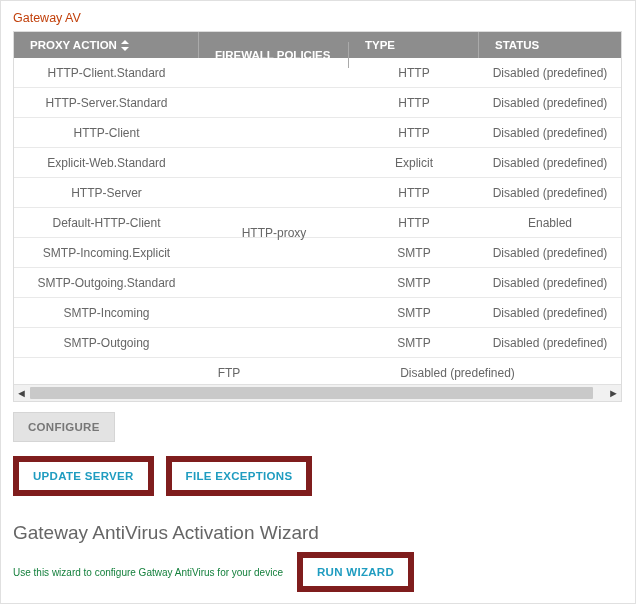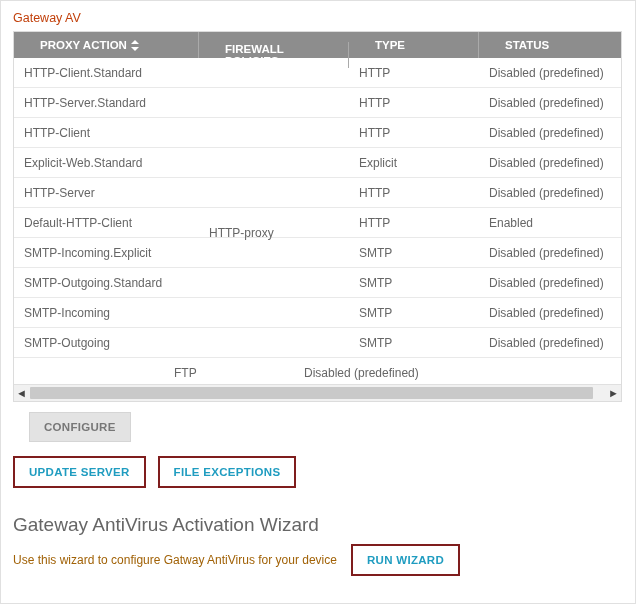--- a/index.html
+++ b/index.html
@@ -30,37 +30,38 @@
     display: flex;
     background: #8d8d8d;
     color: #fff;
     font-size: 11.5px;
     font-weight: 600;
     height: 26px;
     align-items: center;
     border-right: 14px solid #8d8d8d;
   }
   .th {
-    padding: 0 26px;
+    padding: 0 16px;
     border-right: 1px solid #aaa;
     display: flex;
     align-items: center;
     gap: 4px;
     height: 100%;
   }
   .th:last-child { border-right: none; }
   .col-proxy { width: 185px; }
   .col-fw    { width: 150px; margin-top: 20px; }
   .col-type  { width: 130px; }
   .col-stat  { width: 130px; flex: 1; }
   .sort-icon svg { display: block; }
   .tbody-scroll {
     height: 326px;
     overflow-y: scroll;
     scrollbar-width: auto;
+    text-align: center;
   }
   .tr {
     display: flex;
     height: 30px;
     align-items: center;
     border-bottom: 1px solid #e9e9e9;
     font-size: 12px;
     color: #666;
   }
   .td { padding: 0 10px; overflow: hidden; text-overflow: ellipsis; white-space: nowrap; }
@@ -93,29 +94,29 @@
     border: 1px solid transparent;
     background: none;
     font-family: inherit;
   }
   .btn-gray {
     background: #e3e3e3;
     color: #777;
     border: 1px solid #d5d5d5;
   }
   .btn-outline {
-    border: 2px solid #7f1d1d;
+    border: 6px solid #7f1d1d;
     color: #1f9cc0;
     background: #fff;
   }
-  .btn-row { margin: 10px 0 0 16px; }
+  .btn-row { margin: 10px 0 0 0; }
   .btn-row2 { margin: 14px 0 0 0; display: flex; gap: 12px; }
   .wizard-block { margin-top: 26px; }
   .wizard-row { display: flex; align-items: center; gap: 14px; margin-top: 8px; }
-  .wizard-text { font-size: 12px; color: #a16207; }
+  .wizard-text { font-size: 10px; color: #15803d; }
 </style>
 </head>
 <body>
 
 <div class="wrap">
 
   <div class="breadcrumb">Gateway AV</div>
 
 
   <div class="table-area">

